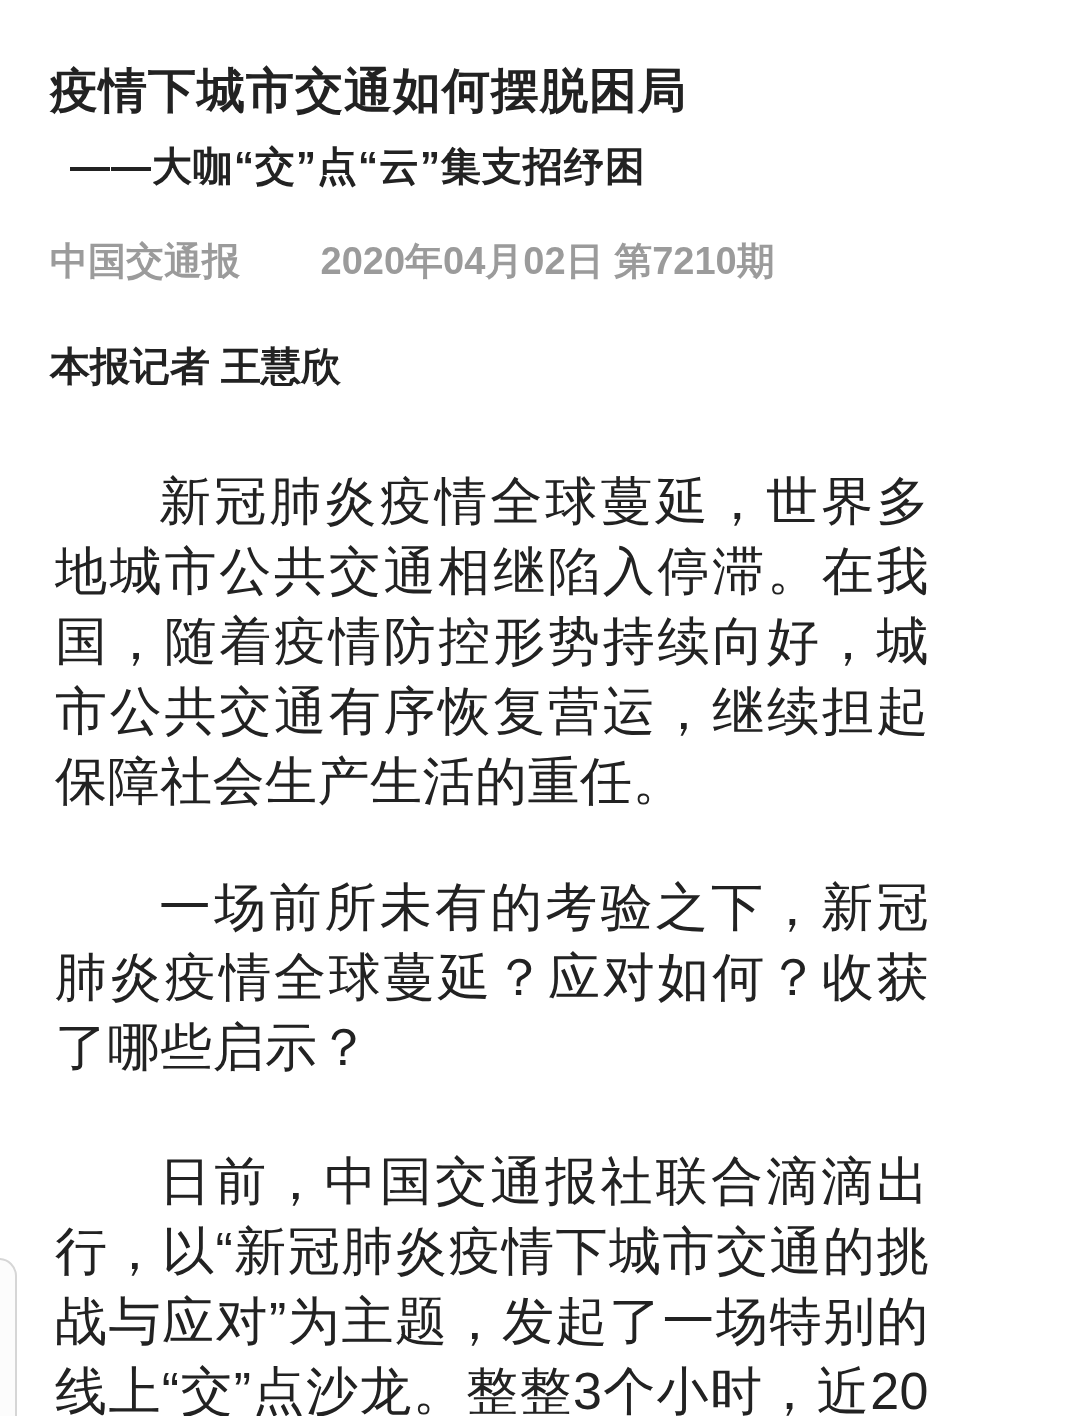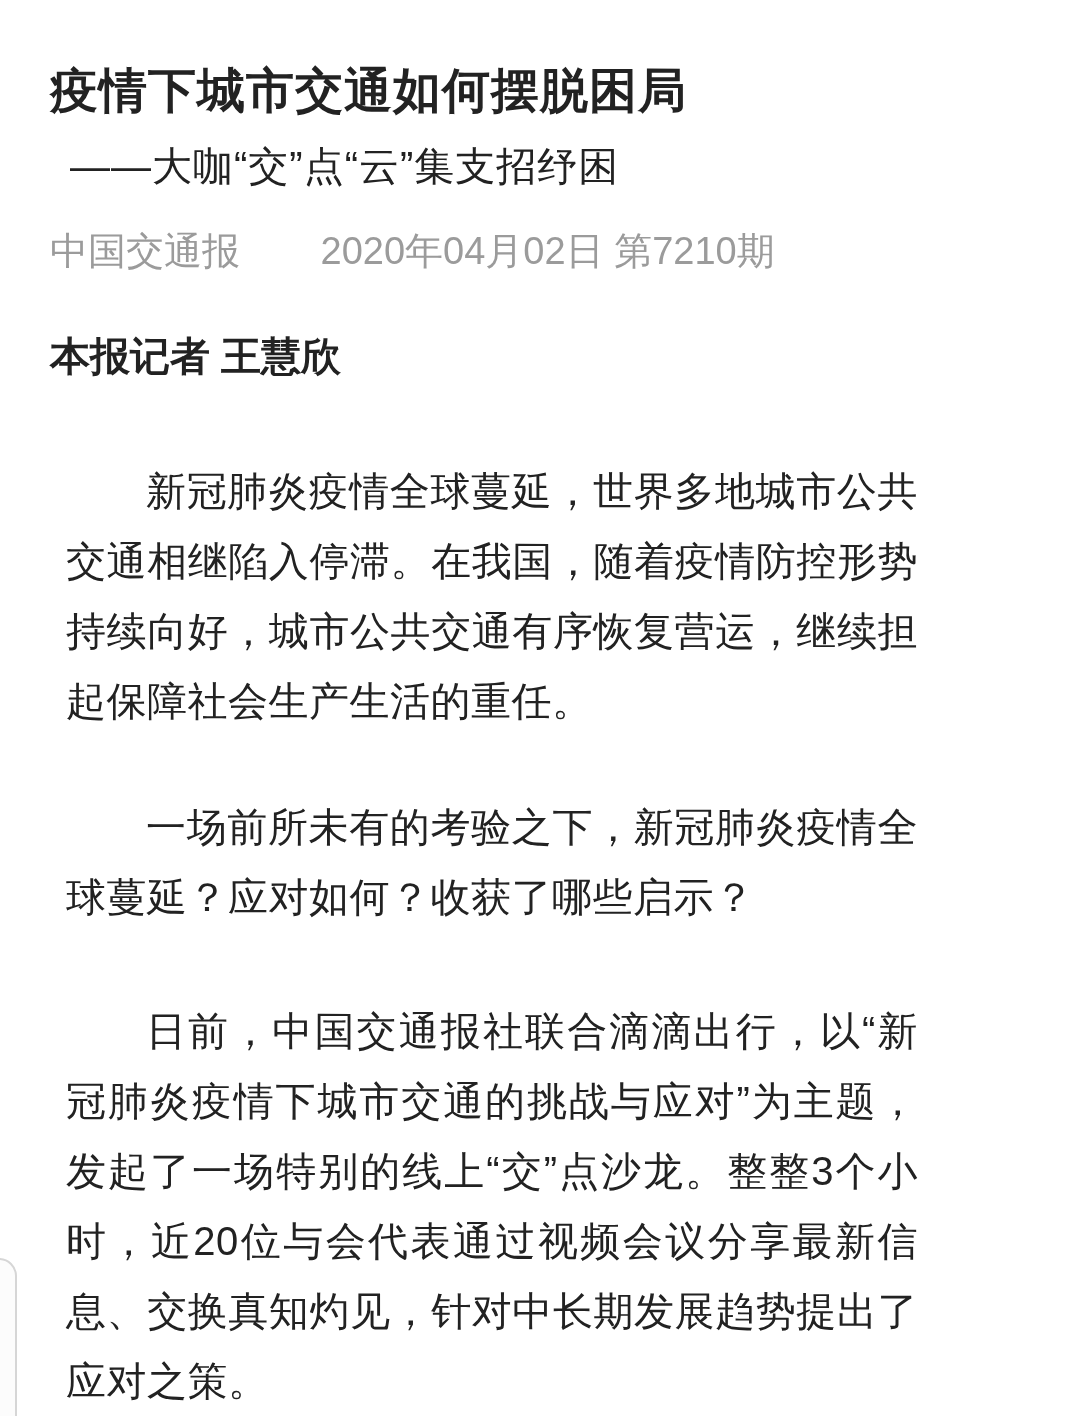--- a/index.html
+++ b/index.html
@@ -25,45 +25,45 @@
     font-size: 48px;
     line-height: 66px;
     font-weight: 700;
     color: #222222;
     letter-spacing: 1px;
   }
   .subtitle {
     margin: 14px 0 0 0;
     font-size: 40px;
     line-height: 56px;
-    font-weight: 400;
+    font-weight: 700;
     color: #222222;
     text-indent: 20px;
     letter-spacing: 1px;
   }
   .meta {
-    margin-top: 32px;
+    margin-top: 42px;
     font-size: 38px;
     line-height: 50px;
     color: #9b9b9b;
-    font-weight: 400;
+    font-weight: 700;
   }
   .meta .date-issue {
     margin-left: 70px;
   }
   .author {
     margin-top: 52px;
     font-size: 40px;
     line-height: 56px;
     font-weight: 700;
     color: #222222;
   }
   .body-paragraph {
-    margin: 16px;
-    font-size: 40px;
+    margin: 5px;
+    font-size: 52px;
     line-height: 70px;
     color: #222222;
     text-indent: 2em;
     text-align: justify;
     letter-spacing: 0.5px;
   }
   .p1 { margin-top: 72px; }
   .p2 { margin-top: 56px; }
   .p3 { margin-top: 64px; }
   .edge-widget {

